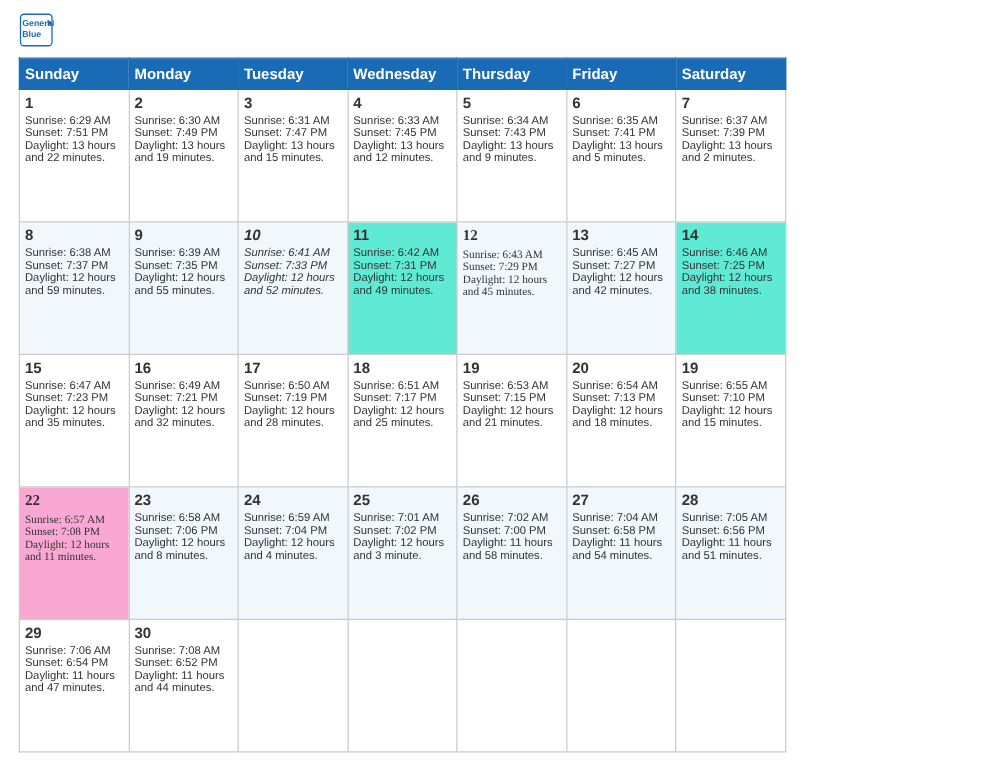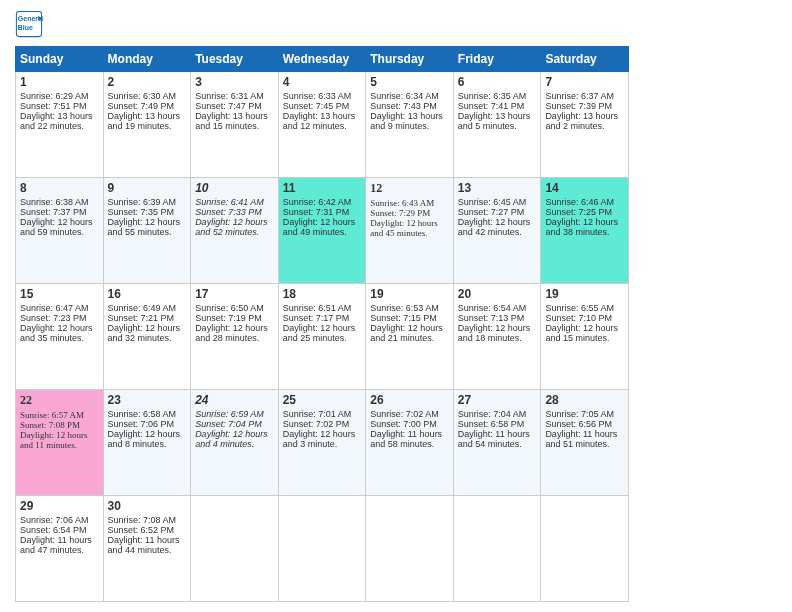--- a/index.html
+++ b/index.html
@@ -282,21 +282,21 @@
             <div>Daylight: 12 hours</div>
             <div>and 11 minutes.</div>
           </td>
           <td style="background: rgb(242, 247, 252);">
             <span class="day-num">23</span>
             <div>Sunrise: 6:58 AM</div>
             <div>Sunset: 7:06 PM</div>
             <div>Daylight: 12 hours</div>
             <div>and 8 minutes.</div>
           </td>
-          <td style="background: rgb(242, 247, 252); font-style: italic;">
+          <td style="background: rgb(242, 247, 252);">
             <span class="day-num">24</span>
             <div>Sunrise: 6:59 AM</div>
             <div>Sunset: 7:04 PM</div>
             <div>Daylight: 12 hours</div>
             <div>and 4 minutes.</div>
           </td>
           <td style="background: rgb(242, 247, 252);">
             <span class="day-num">25</span>
             <div>Sunrise: 7:01 AM</div>
             <div>Sunset: 7:02 PM</div>

